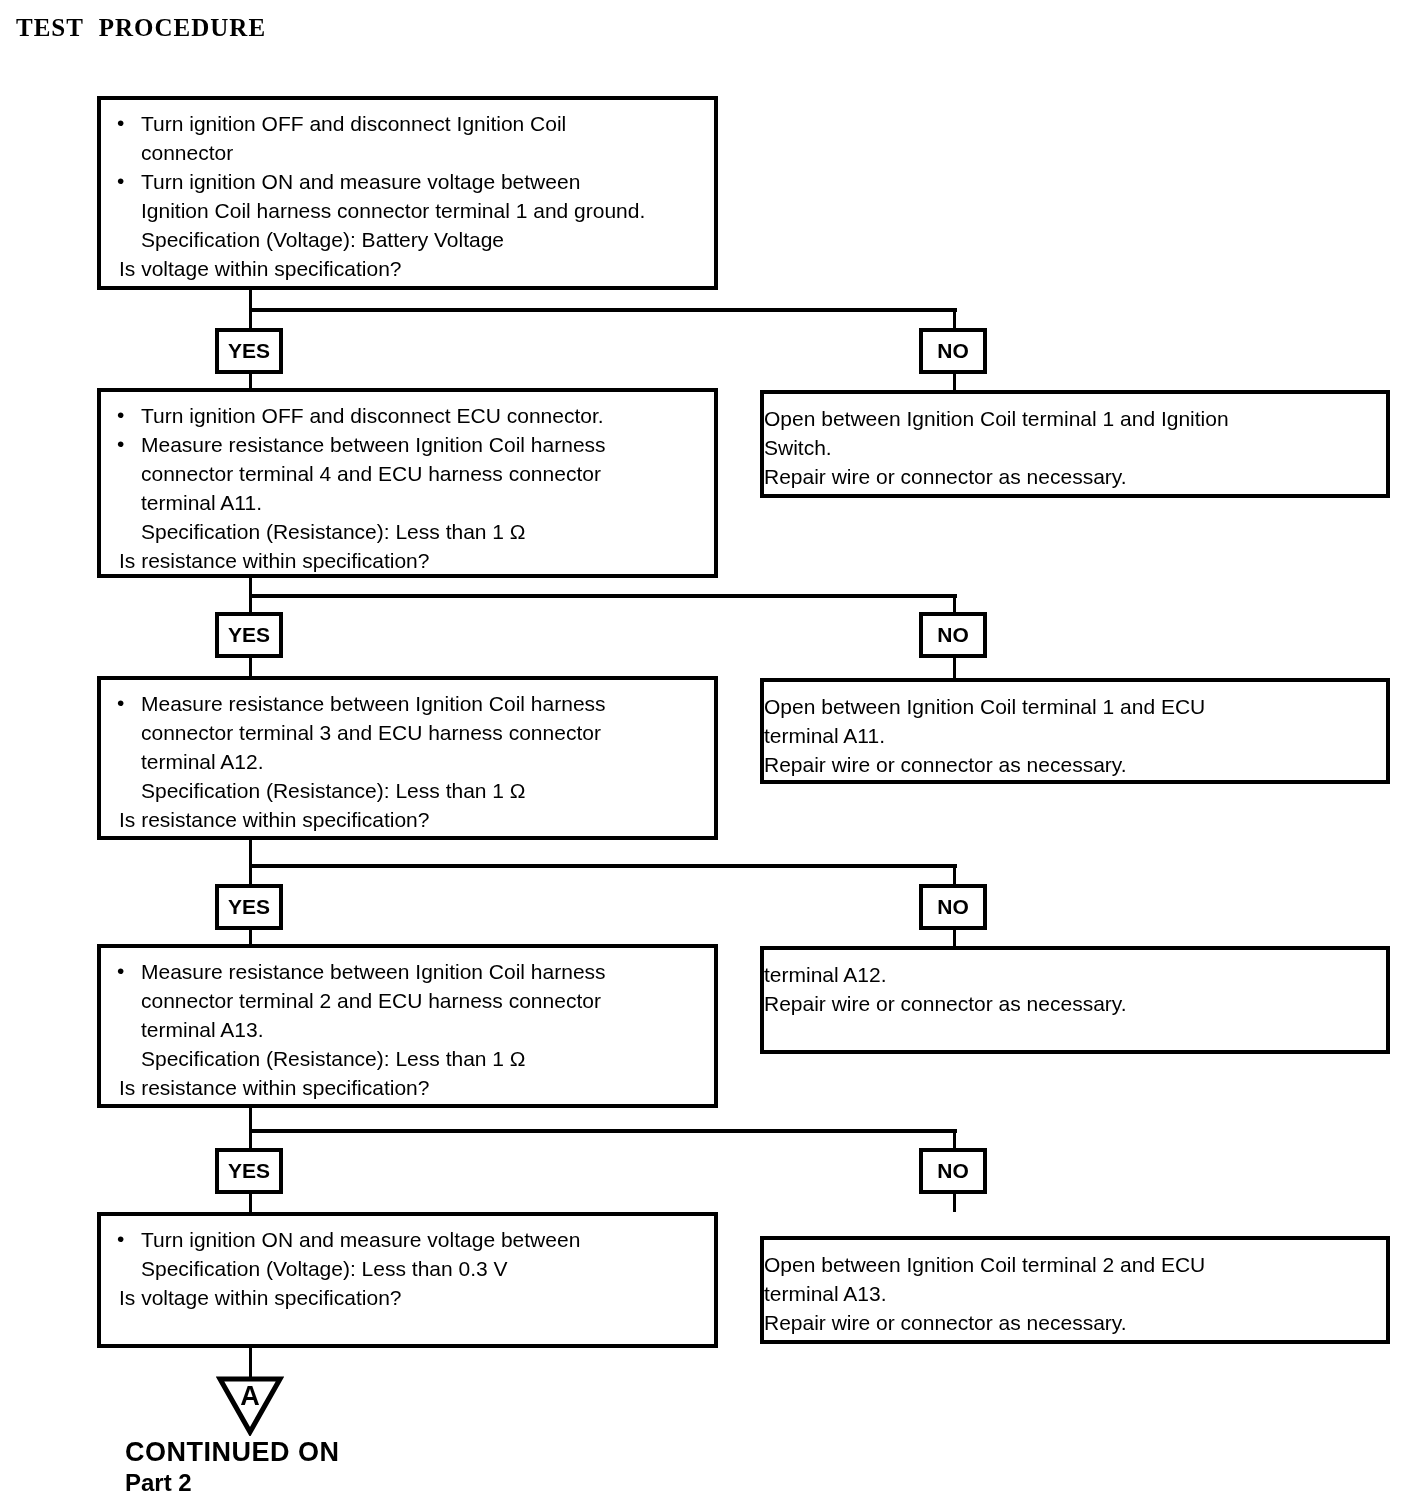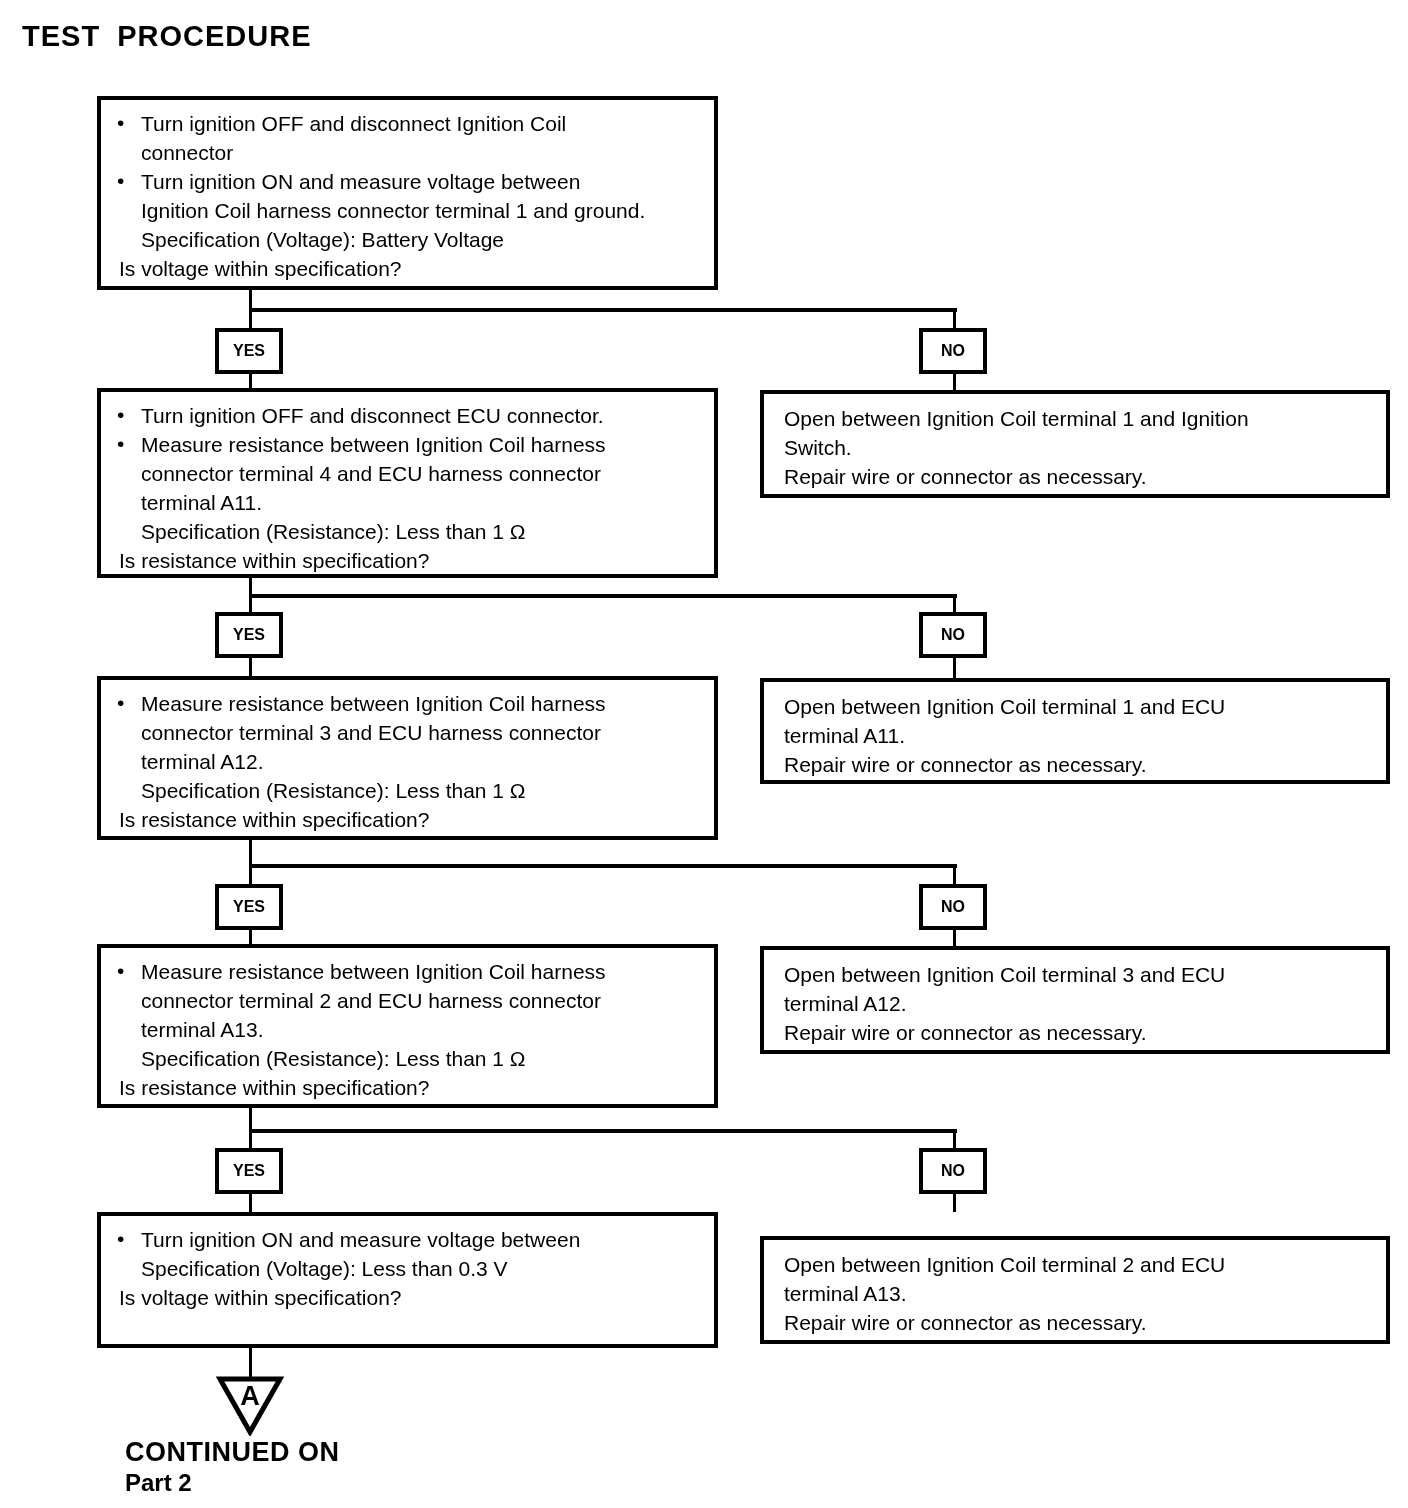--- a/index.html
+++ b/index.html
@@ -1,34 +1,34 @@
 <!DOCTYPE html>
 <html><head>
 <meta charset="utf-8">
 <style>
   html,body{margin:0;padding:0;background:#fff;}
   .page{position:relative;width:1408px;height:1508px;background:#fff;color:#000;
         font-family:"Liberation Sans","DejaVu Sans",sans-serif;overflow:hidden;}
-  .title{position:absolute;left:10px;top:8px;font-size:29px;font-weight:bold;
-         letter-spacing:1px;word-spacing:8px;margin:12px;}
+  .title{position:absolute;left:10px;top:8px;font-size:25px;font-weight:bold;
+         letter-spacing:1px;word-spacing:8px;margin:6px;font-family:Liberation Serif, serif;}
   .pbox{position:absolute;left:97px;width:621px;border:4px solid #000;background:#fff;
         box-sizing:border-box;padding-top:9px;}
   .fbox{position:absolute;left:760px;width:630px;border:4px solid #000;background:#fff;
         box-sizing:border-box;padding-top:10px;}
   .ln{font-size:21px;line-height:29px;white-space:nowrap;padding-left:40px;}
   .ln.bullet{position:relative;}
   .ln.bullet .marker{position:absolute;left:16px;top:-1px;font-size:21px;}
   .ln.spec{font-weight:normal;}
   .ln.question{padding-left:18px;}
-  .fl{font-size:21px;line-height:29px;white-space:nowrap;padding-left:20px;}
+  .fl{font-size:21px;line-height:29px;white-space:nowrap;}
   .vline{position:absolute;width:3px;background:#000;}
   .hline{position:absolute;height:4px;background:#000;}
   .lbl{position:absolute;width:68px;height:46px;border:4px solid #000;background:#fff;
        box-sizing:border-box;display:flex;align-items:center;justify-content:center;
-       font-size:16px;font-weight:bold;}
+       font-size:21px;font-weight:bold;}
   .tri{position:absolute;left:216px;top:1374px;}
   .footer-line{position:absolute;left:125px;width:252px;font-weight:bold;}
   .f1{top:1437px;font-size:27px;letter-spacing:0.5px;}
   .f2{top:1469px;font-size:24px;}
 </style>
 </head>
 <body>
 
 <div class="page">
 
@@ -90,21 +90,20 @@
   <div class="vline" style="left:249px;top:840px;height:104px;"></div>
   <div class="hline" style="left:249px;top:864px;width:708px;"></div>
   <div class="vline" style="left:953px;top:864px;height:82px;"></div>
   <div class="lbl" style="left:215px;top:884px;">
       <span>YES</span>
     </div>
   <div class="lbl" style="left:919px;top:884px;">
       <span>NO</span>
     </div>
   <div class="fbox" style="top:946px;height:108px;">
-    <div class="fl">Open between Ignition Coil terminal 3 and ECU</div>
     <div class="fl">terminal A12.</div>
     <div class="fl">Repair wire or connector as necessary.</div>
   </div>
 
   <div class="pbox" style="top:944px;height:164px;">
     <div class="ln bullet"><span class="marker">•</span><span>Measure resistance between Ignition Coil harness</span></div>
     <div class="ln cont"><span>connector terminal 2 and ECU harness connector</span></div>
     <div class="ln cont"><span>terminal A13.</span></div>
     <div class="ln spec"><span>Specification (Resistance): Less than 1 Ω</span></div>
     <div class="ln question"><span>Is resistance within specification?</span></div>

